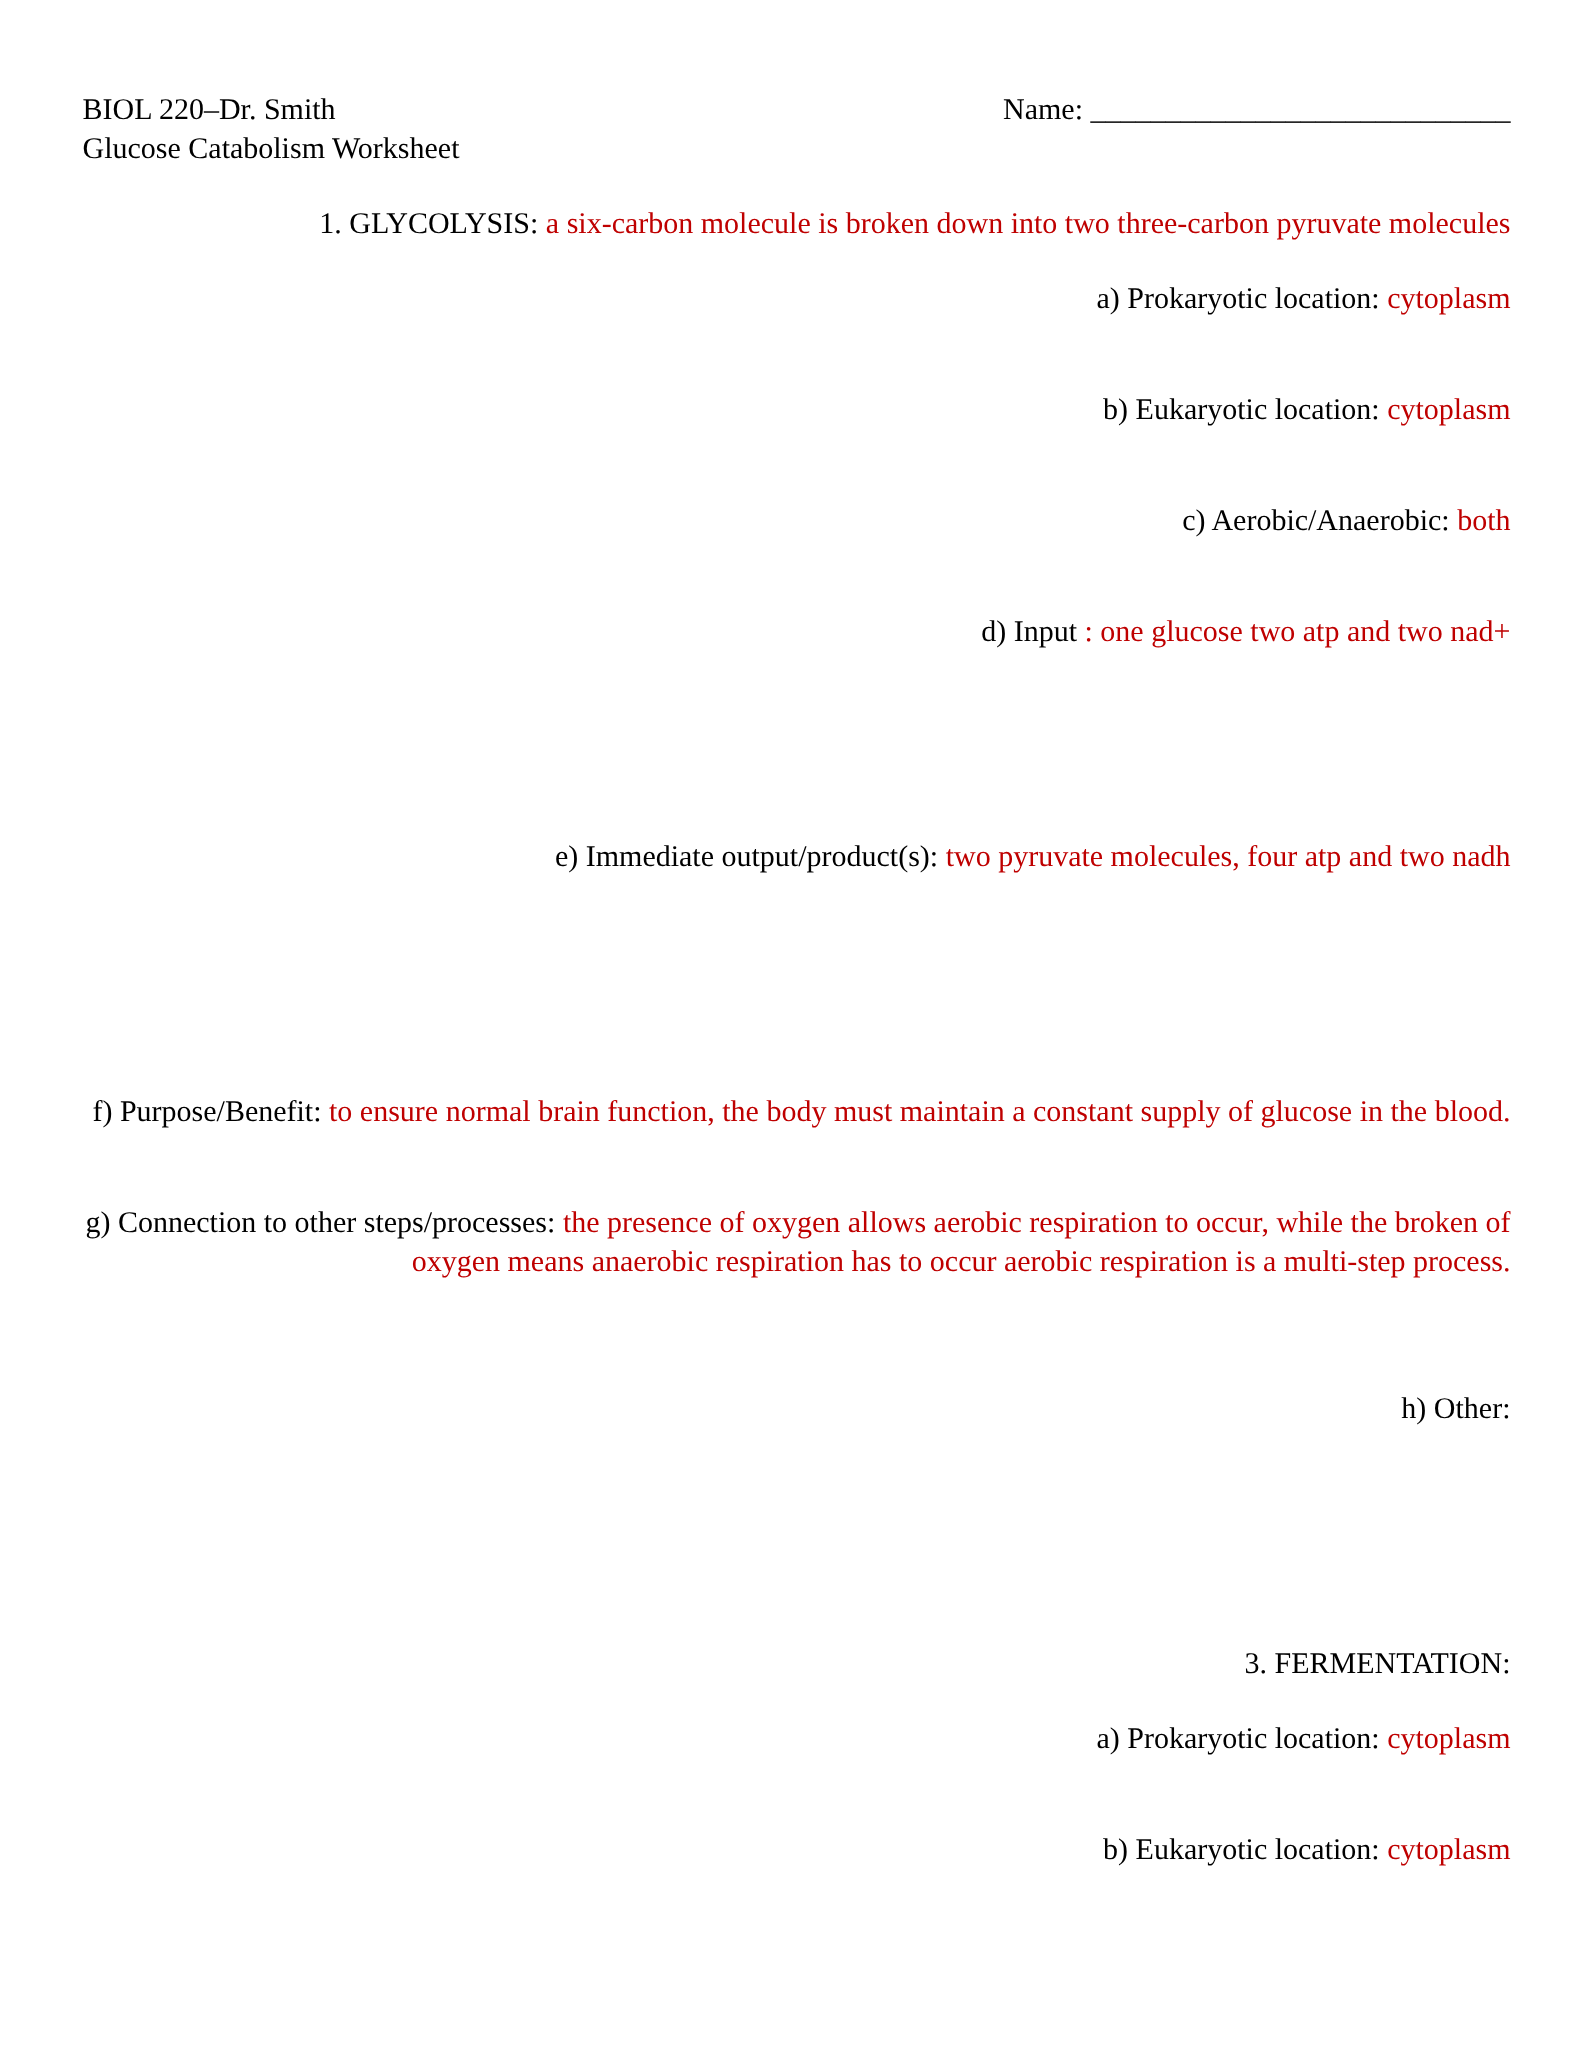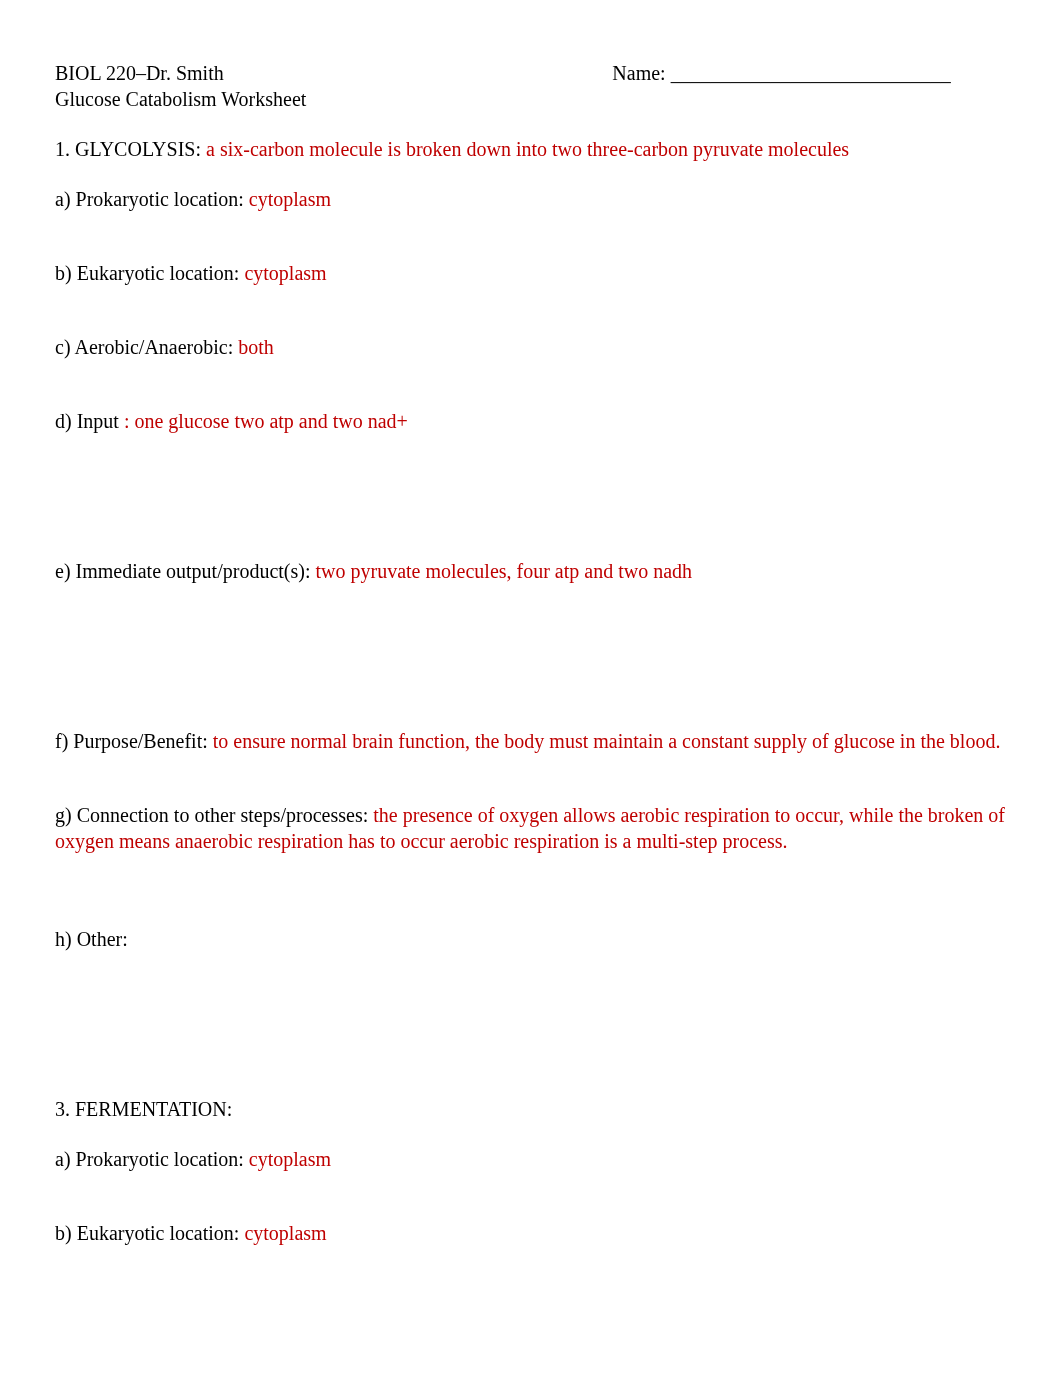--- a/index.html
+++ b/index.html
@@ -19,28 +19,29 @@
     }
     .header-row {
       display: flex;
       justify-content: space-between;
     }
     .header-left {
       flex: 1;
     }
     .header-right {
       flex: 1;
-      text-align: center;
+      text-align: right;
       padding-left: 50px;
     }
     .subtitle {
       margin-bottom: 24px;
     }
     .line {
       margin-bottom: 24px;
+      text-align: right;
     }
     .red {
       color: #bf0000;
     }
     .black {
       color: #000;
     }
     .section-gap-sm {
       height: 24px;
     }

